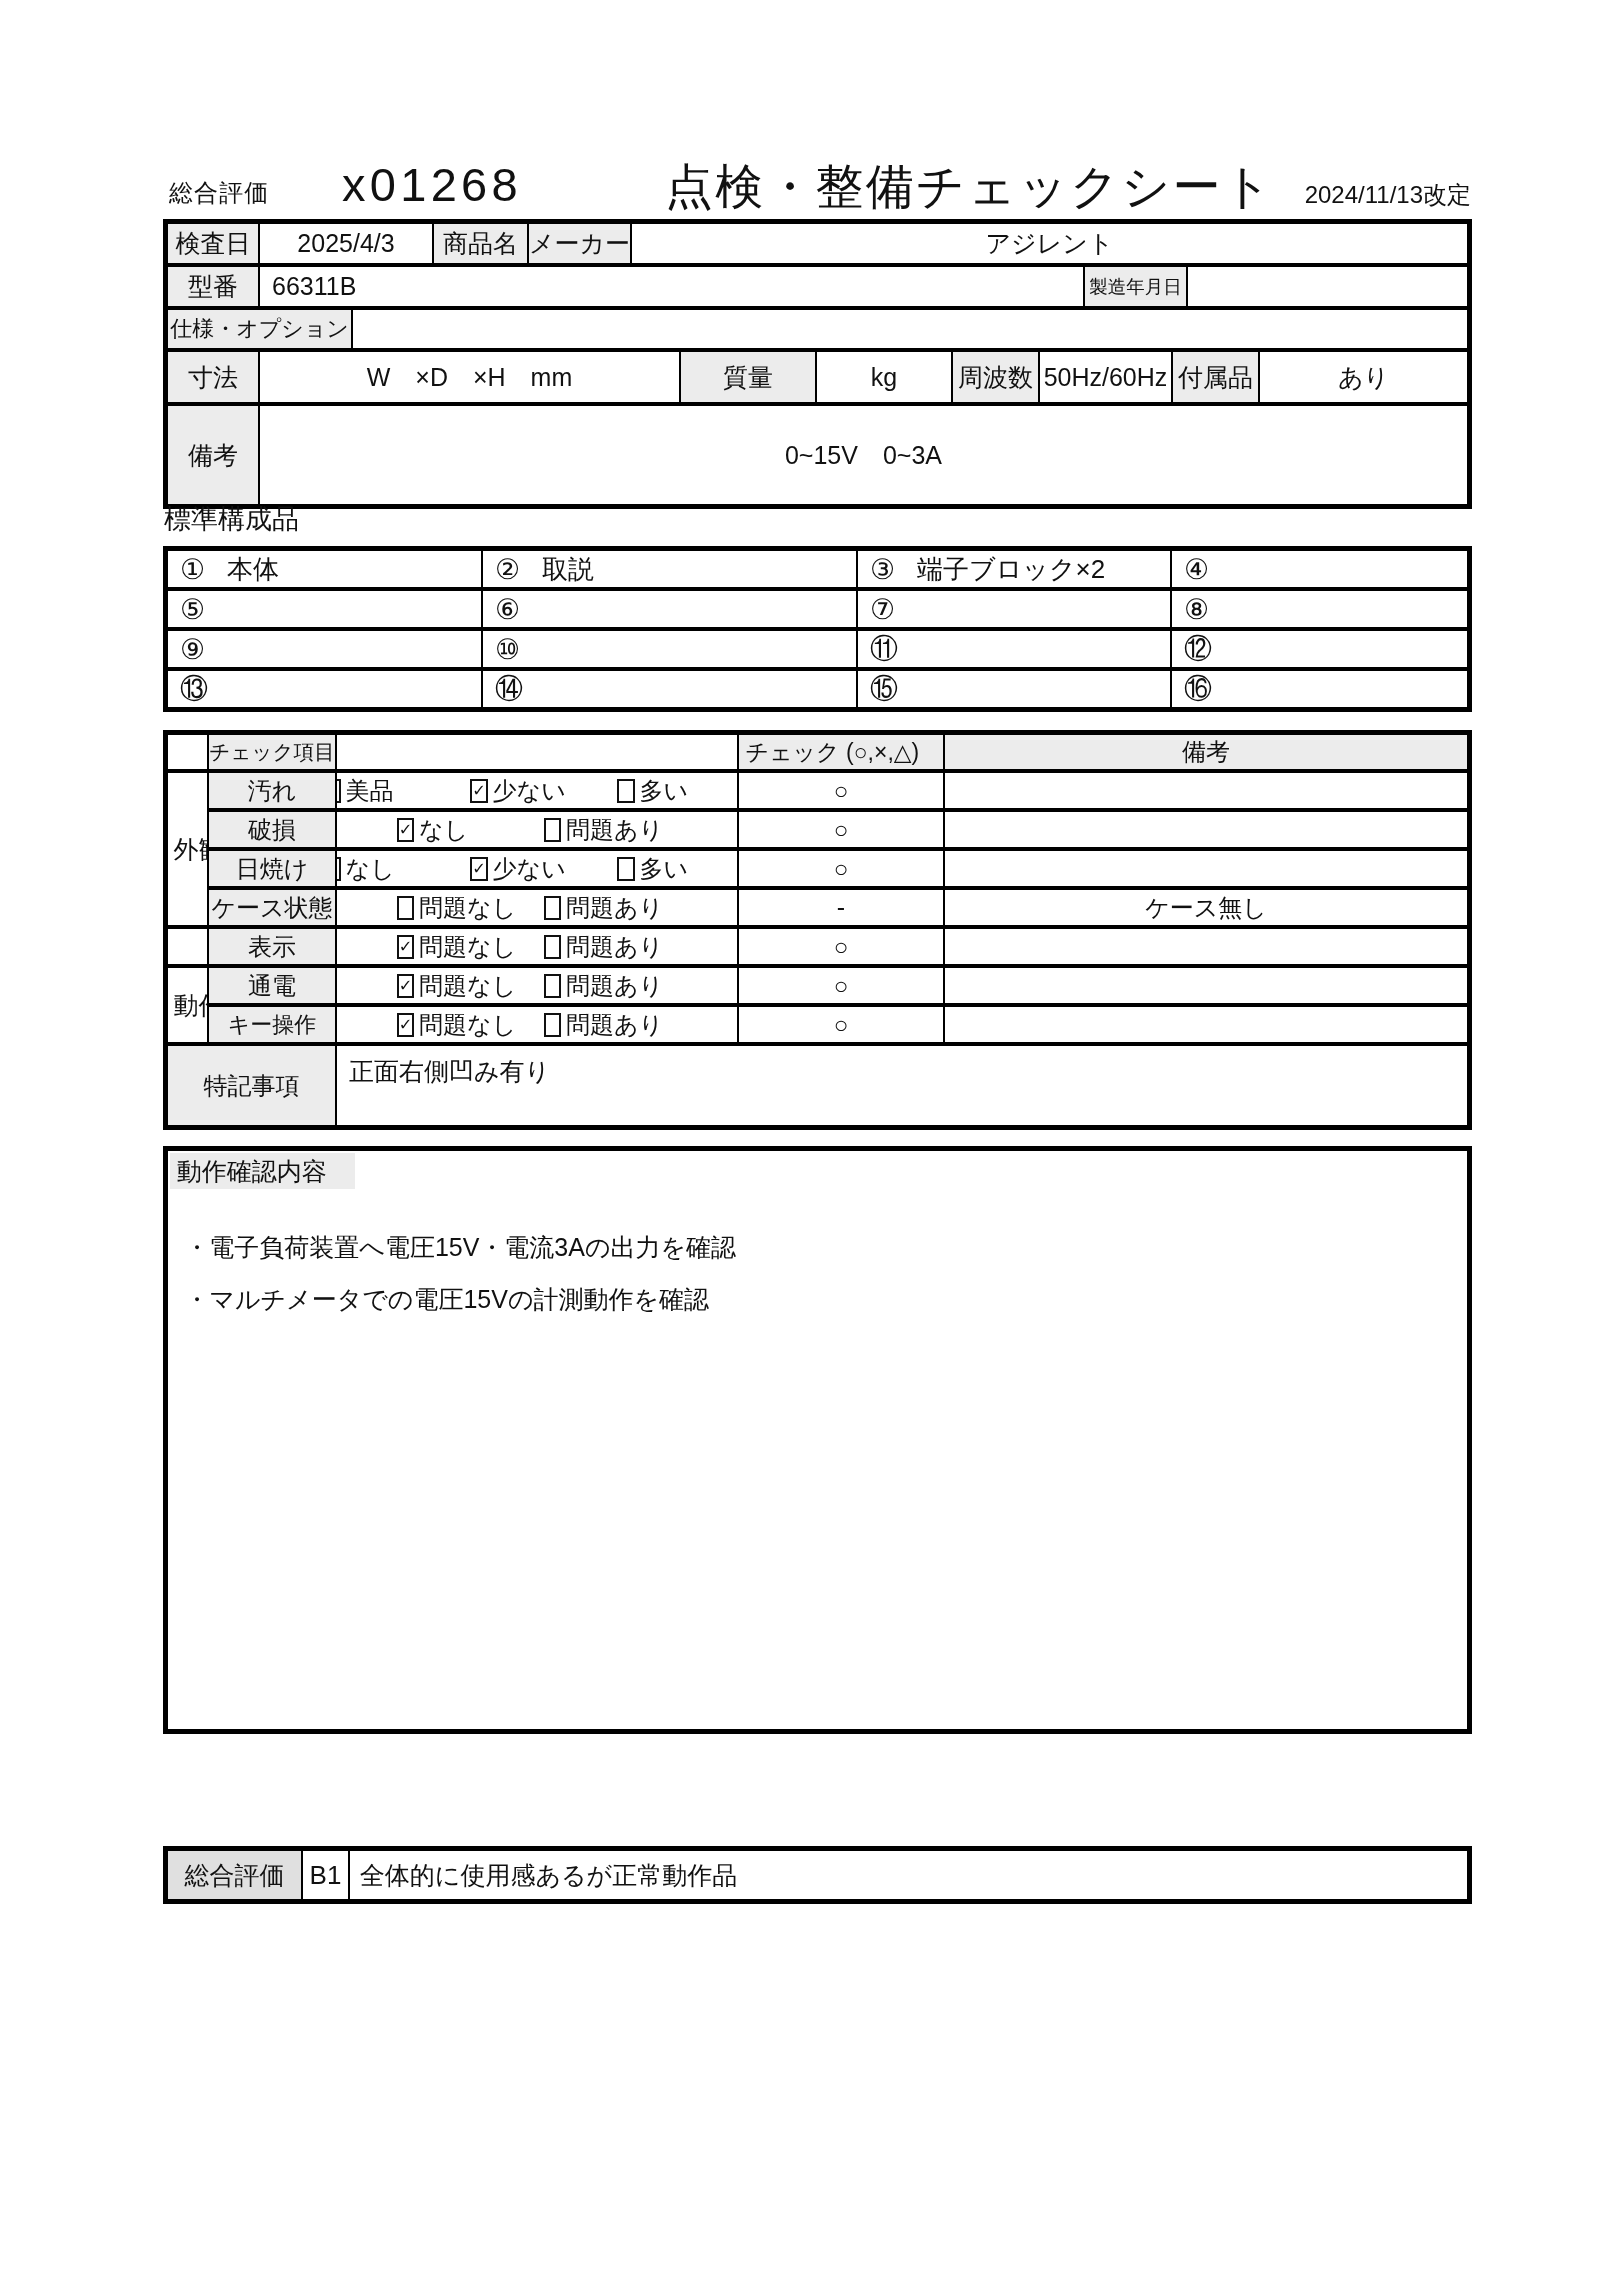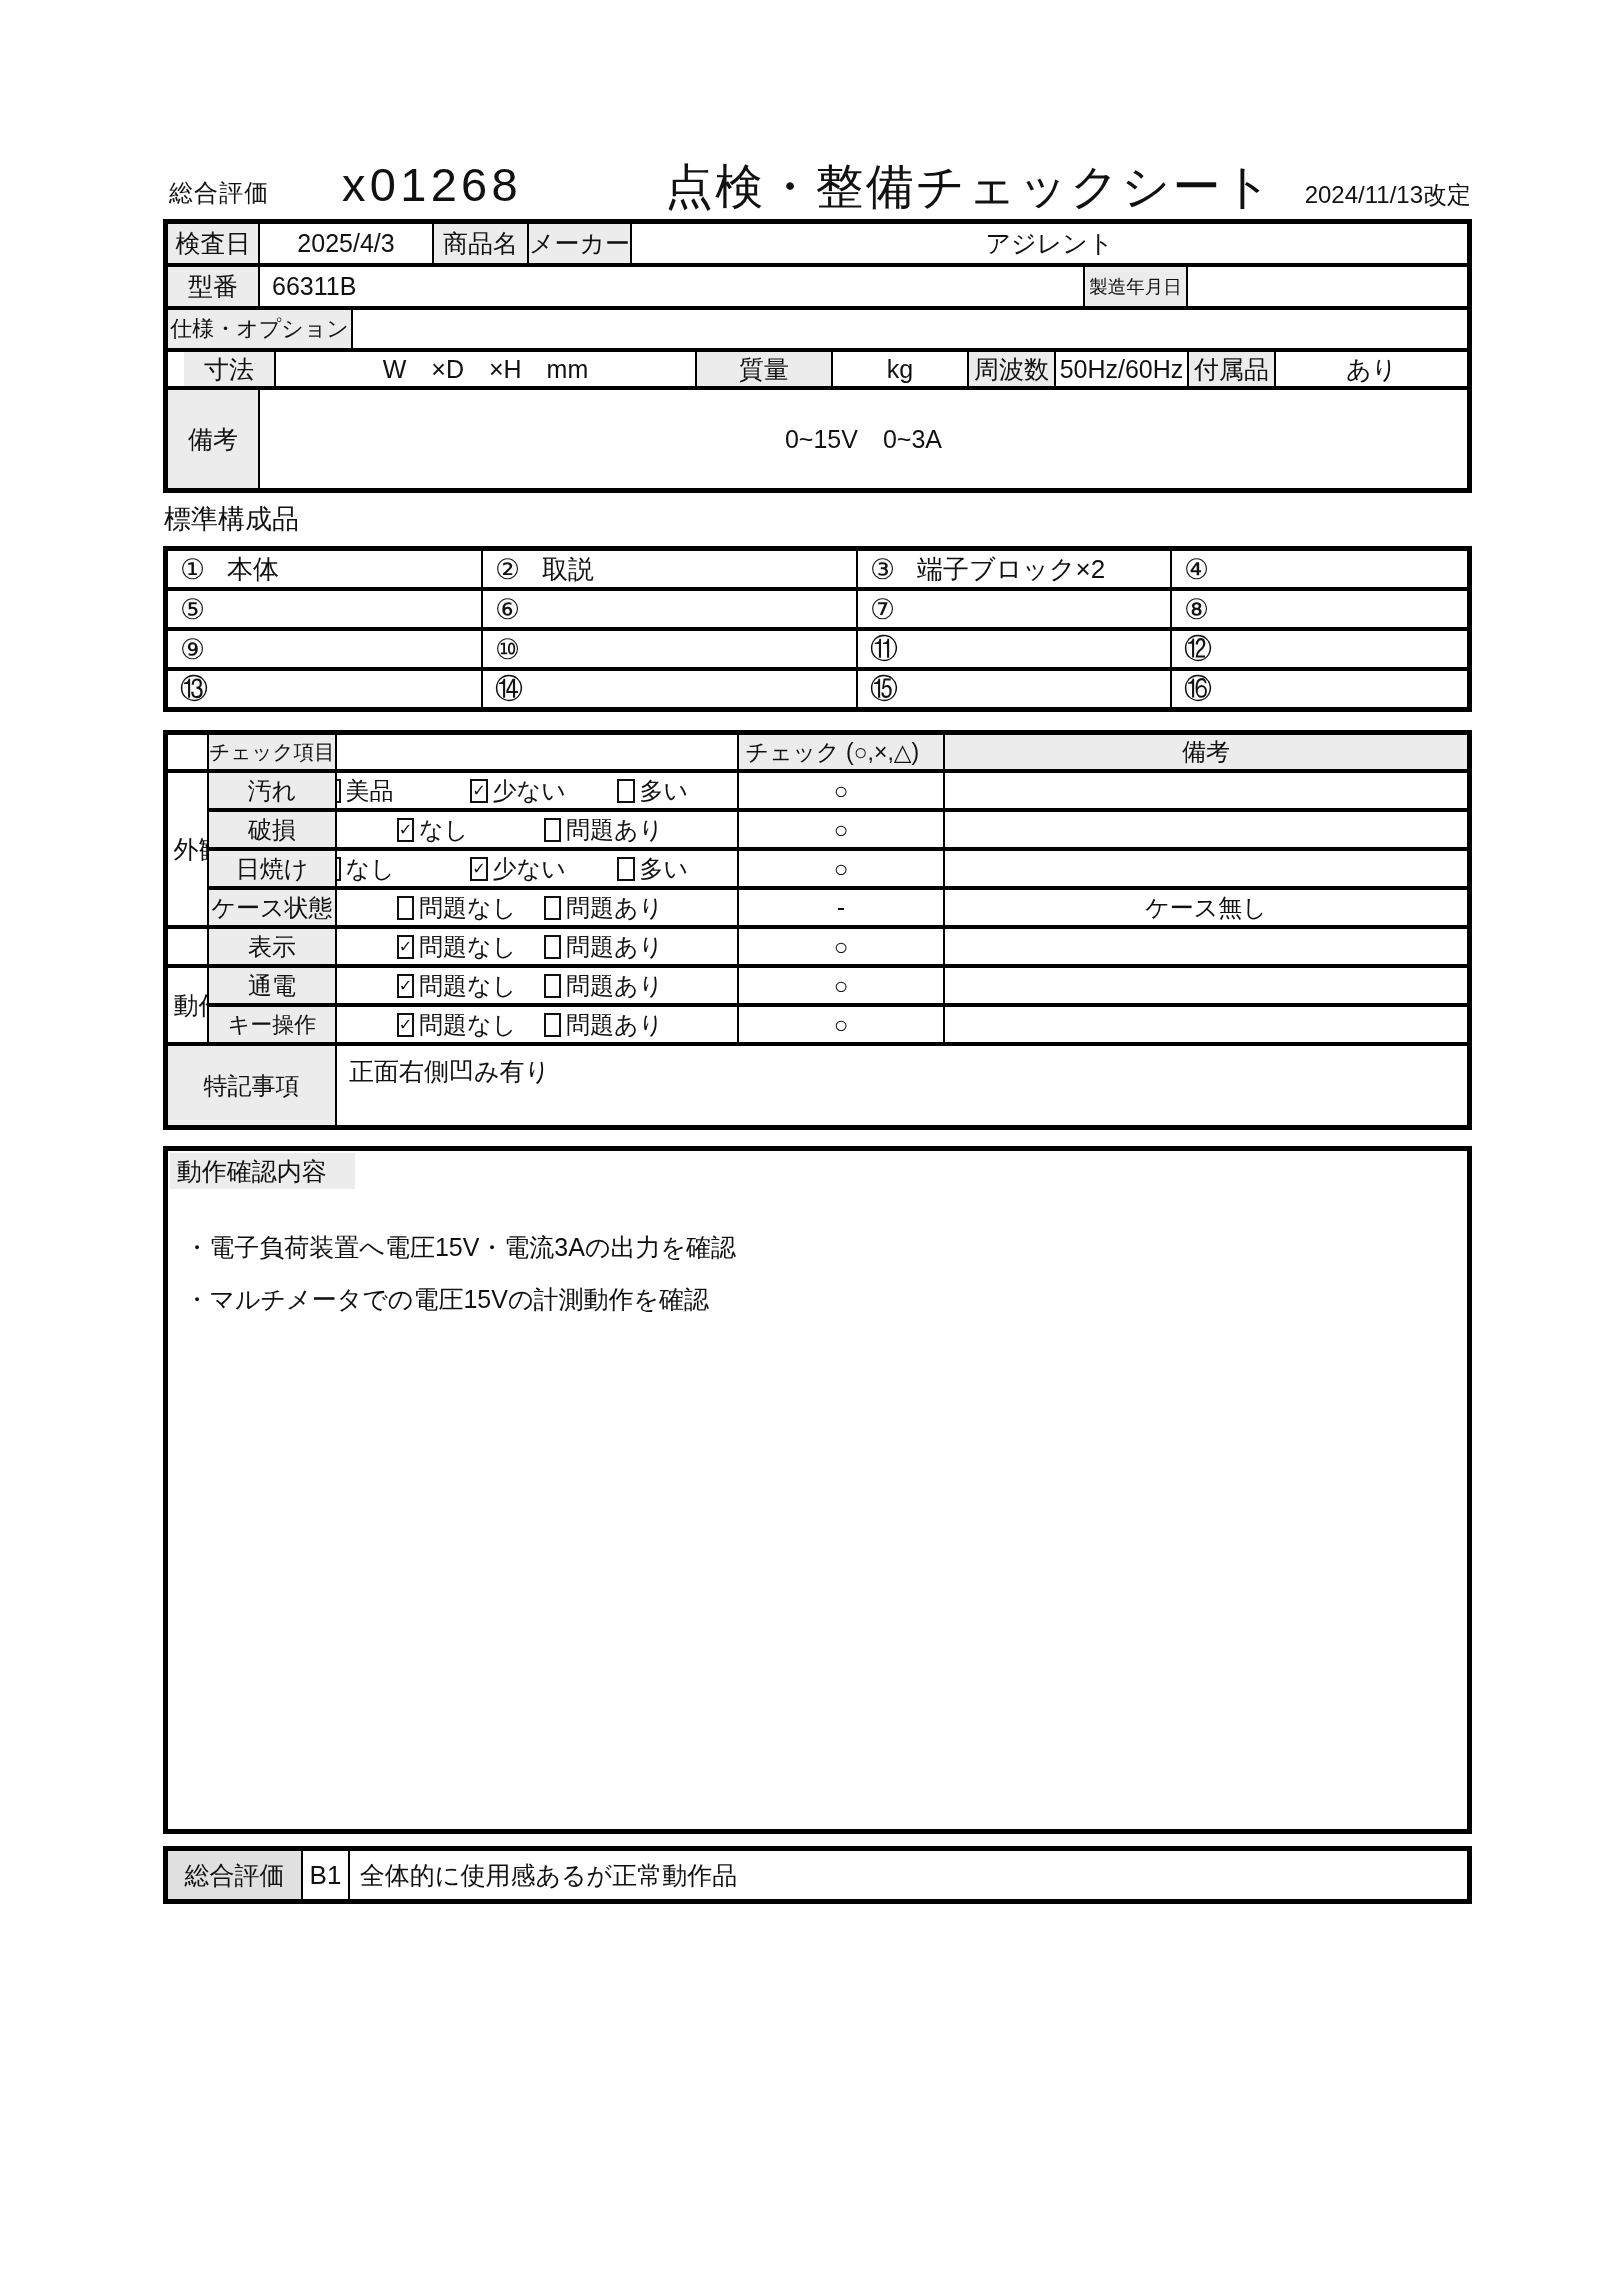--- a/index.html
+++ b/index.html
@@ -37,21 +37,21 @@
   .opt .cb{flex:0 0 17.4px;width:17.4px;height:24px;border:2.2px solid #111;display:flex;align-items:center;
            justify-content:center;font-size:16.3px;margin-right:4.9px;box-sizing:border-box;}
   .opt .ol{font-size:24px;white-space:pre;}
   .ckmark{font-size:30px;}
   .small-label{font-size:18.5px;}
   .spec-label{font-size:22px;}
   
   .c2cell{display:flex;align-items:center;gap:22px;padding-left:12px;font-size:26px;}
   .cnum{font-size:28px;}
   
-  #t4{top:1146px;height:688px;}
+  #t4{top:1146px;height:588px;}
   #op-label{width:185px;height:36px;background:#ececec;display:flex;align-items:center;
             padding-left:6.5px;font-size:25px;margin:2.2px 0 0 2.2px;box-sizing:border-box;}
   #op-lines{margin:31.5px 0 0 16.3px;font-size:25px;line-height:52px;}
   
   #t5{top:1846px;height:58px;display:flex;}
 </style>
 </head>
 <body>
 
 <div class="abs" id="prod-code-label">総合評価</div>
@@ -70,21 +70,21 @@
   <div class="row" style="height:43px;">
     <div class="cell g" style="flex:0 0 92px;">型番</div>
     <div class="cell leftal" style="flex:0 0 825px;">66311B</div>
     <div class="cell g small-label" style="flex:0 0 103px;">製造年月日</div>
     <div class="cell fill noR"></div>
   </div>
   <div class="row" style="height:42px;">
     <div class="cell g spec-label" style="flex:0 0 185px;">仕様・オプション</div>
     <div class="cell fill noR leftal"></div>
   </div>
-  <div class="row" style="height:38px;padding-left:16px;">
+  <div class="row" style="height:54px;">
     <div class="cell g" style="flex:0 0 92px;">寸法</div>
     <div class="cell" style="flex:0 0 421px;">W　×D　×H　mm</div>
     <div class="cell g" style="flex:0 0 136px;">質量</div>
     <div class="cell" style="flex:0 0 136px;">kg</div>
     <div class="cell g" style="flex:0 0 87px;">周波数</div>
     <div class="cell" style="flex:0 0 133px;">50Hz/60Hz</div>
     <div class="cell g" style="flex:0 0 87px;">付属品</div>
     <div class="cell fill noR">あり</div>
   </div>
   <div class="row last" style="height:98px;">

